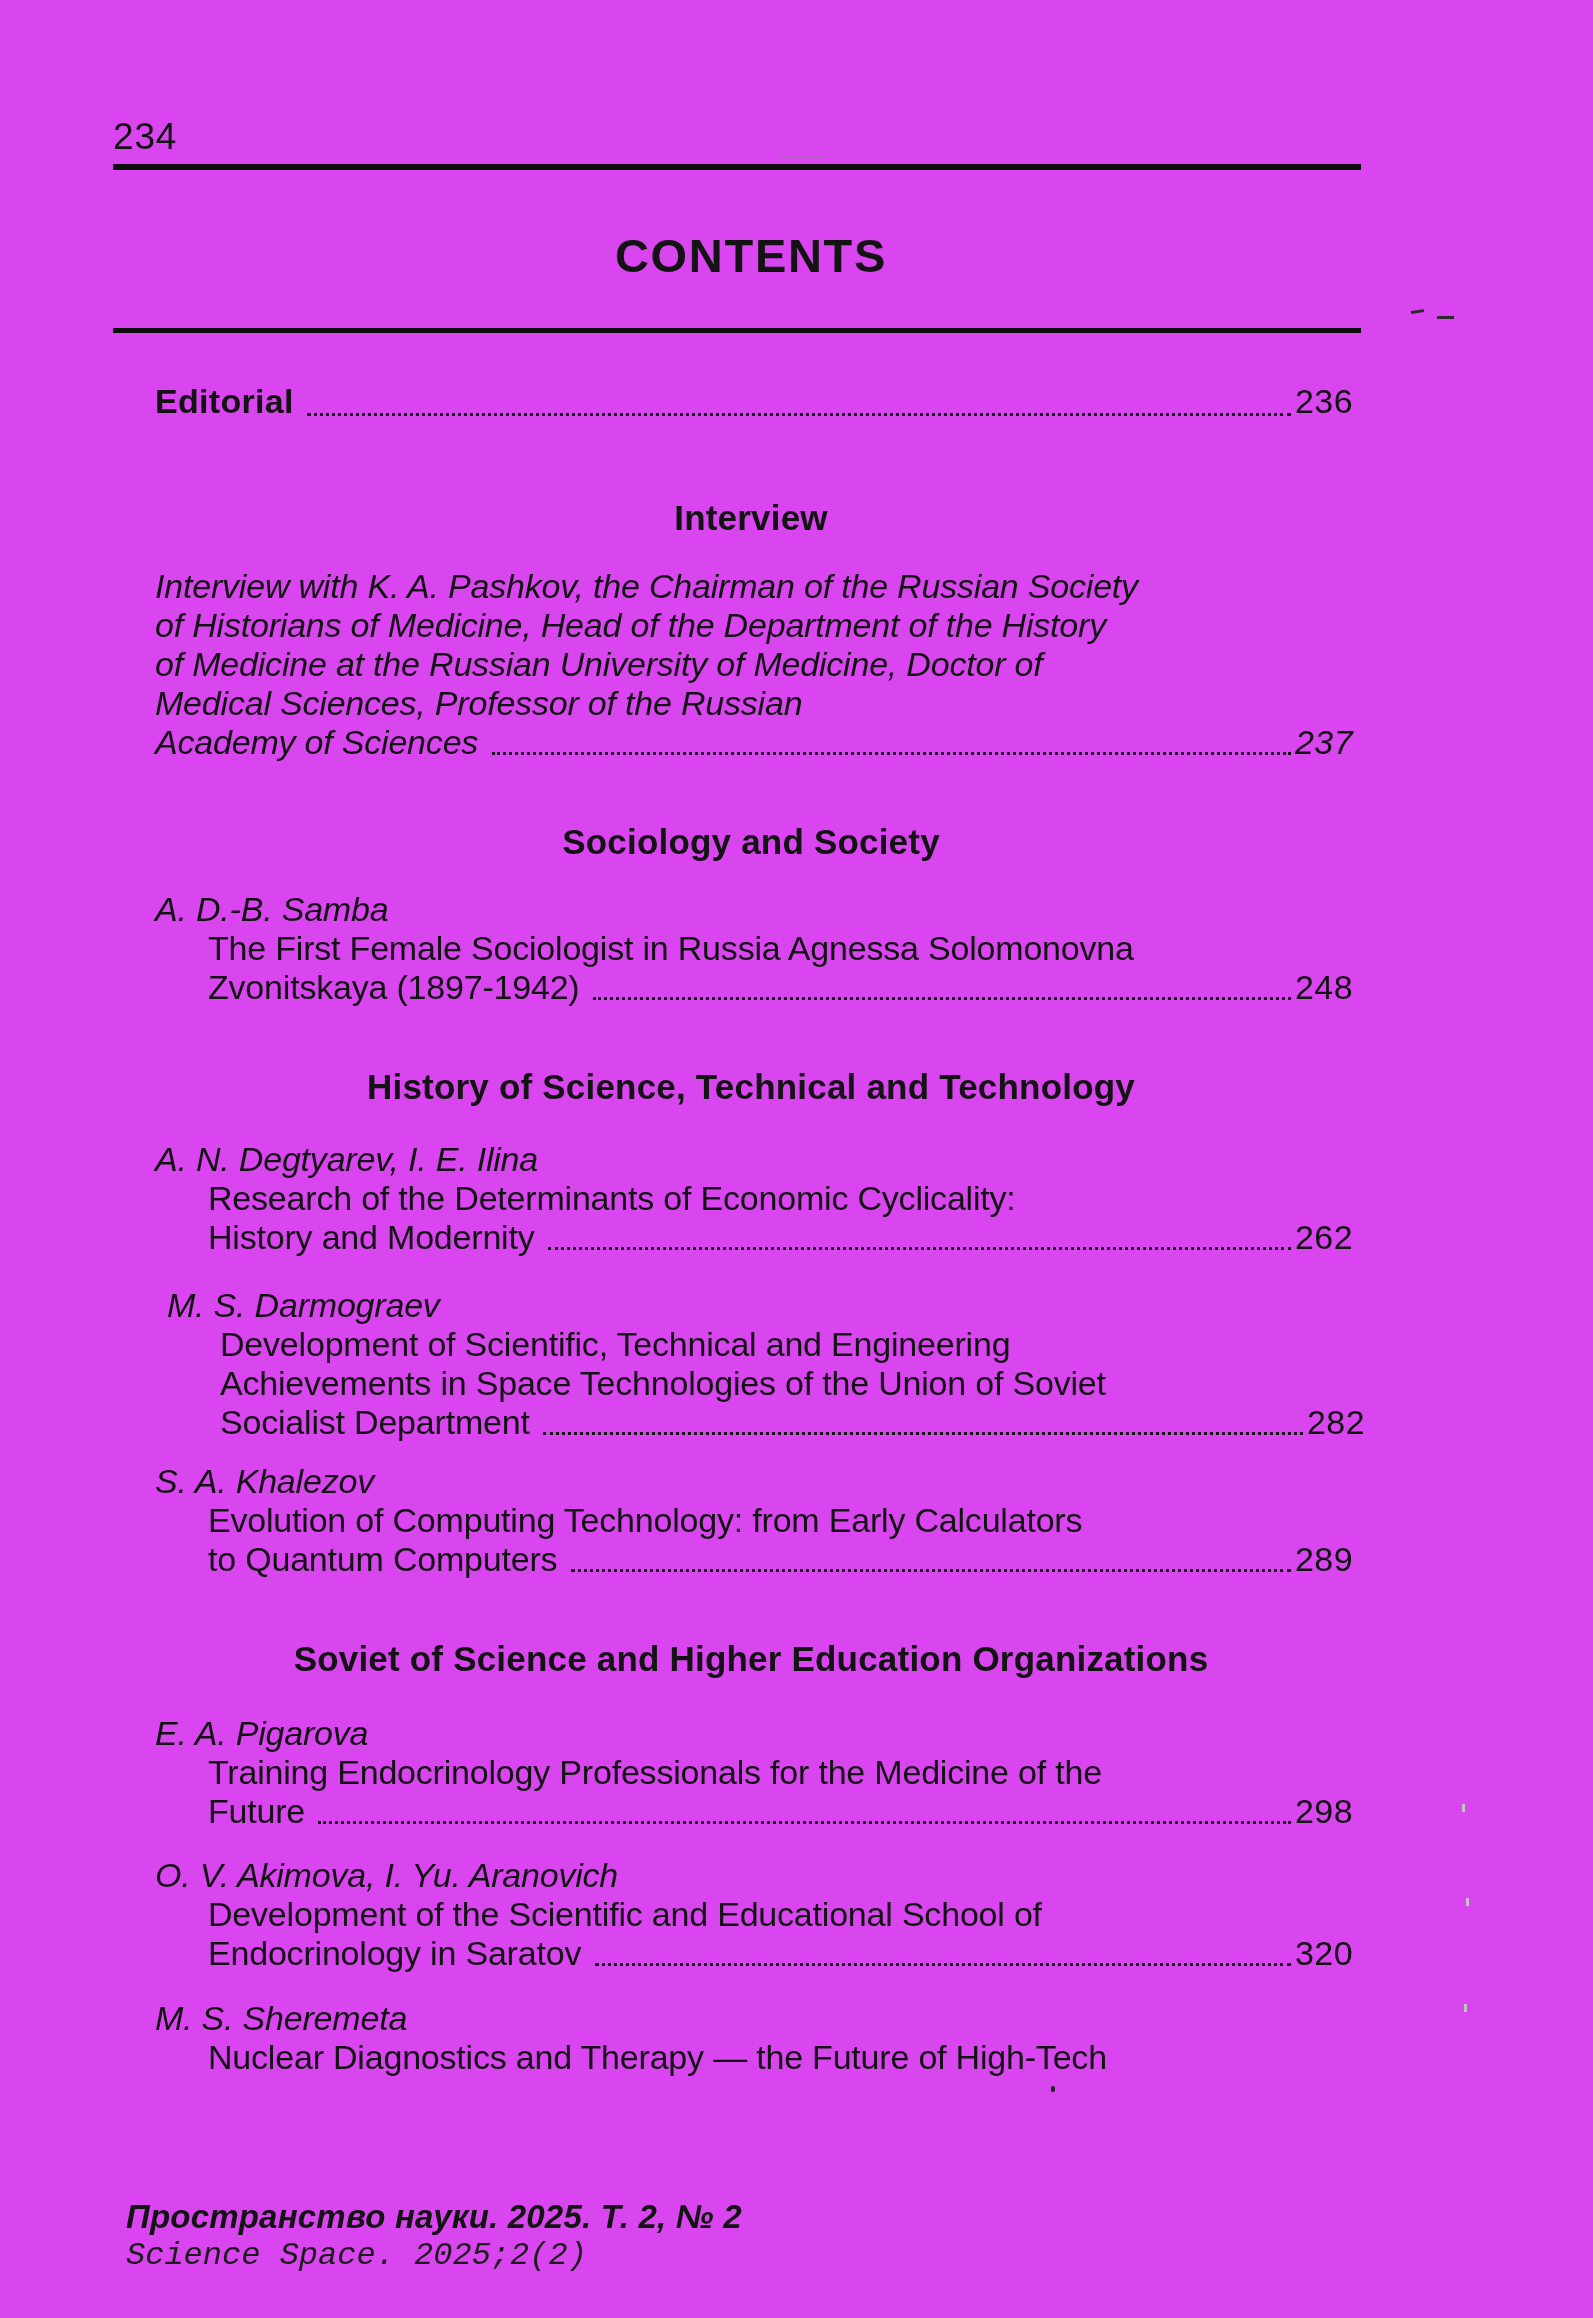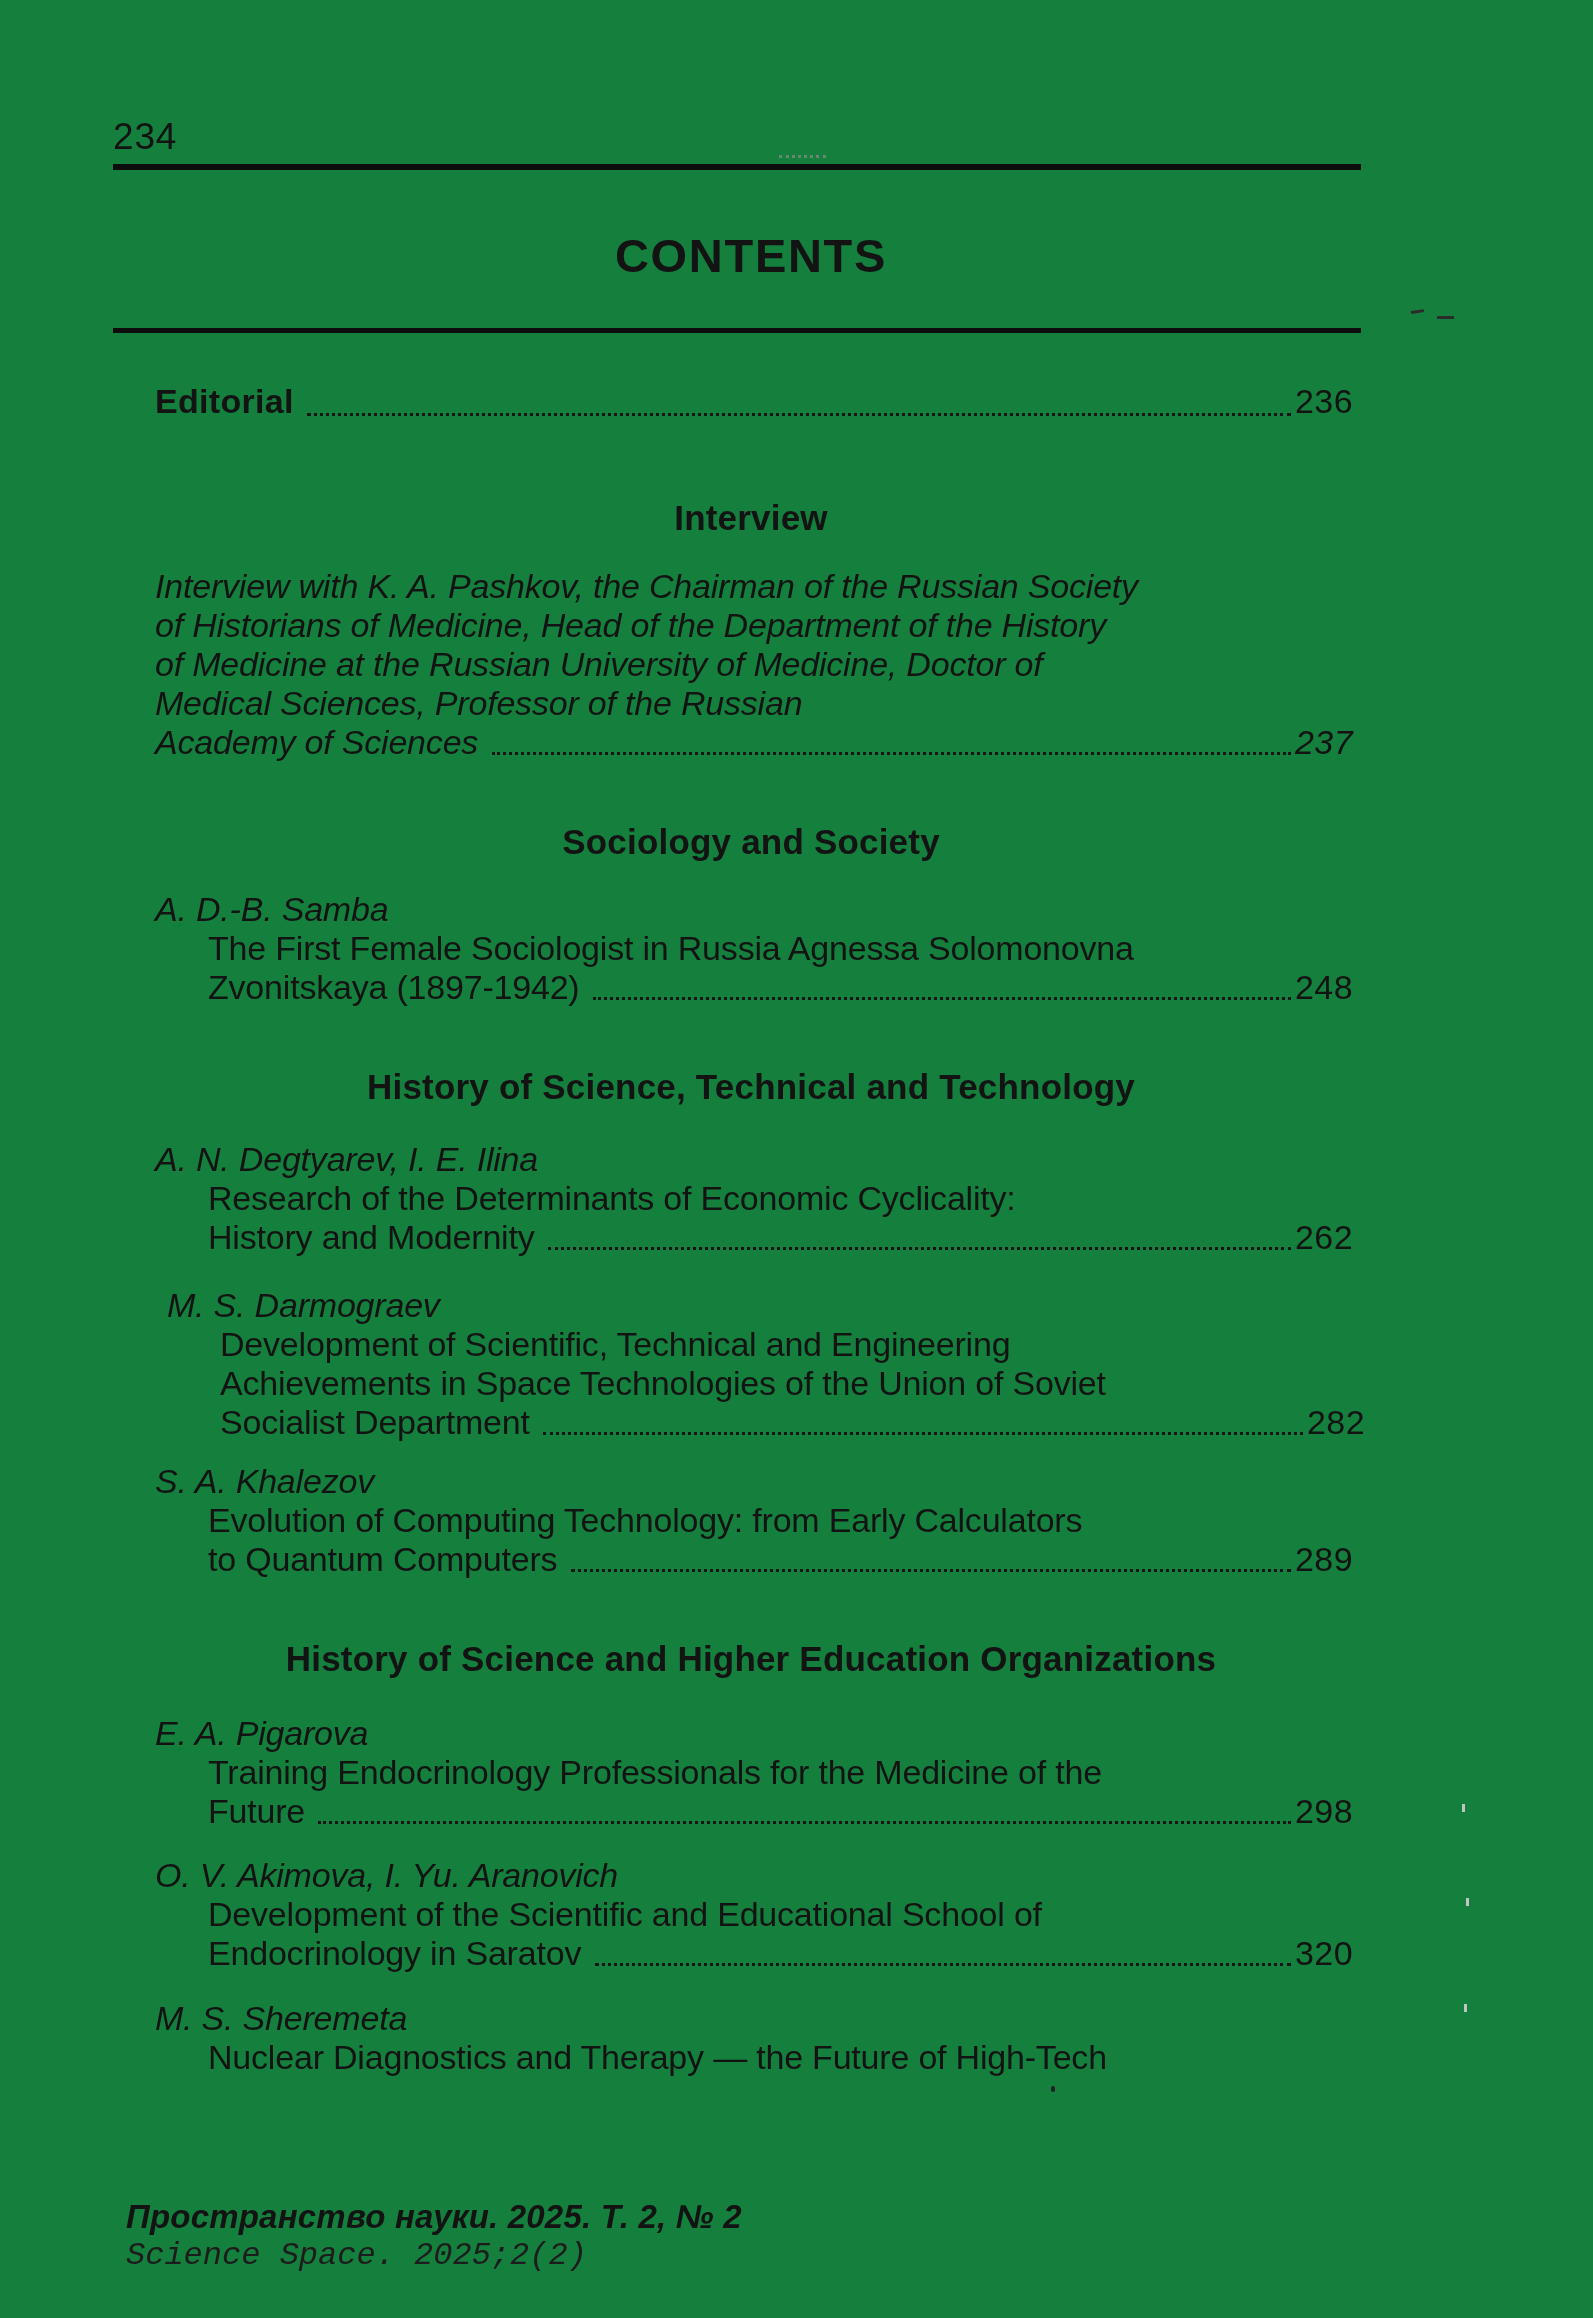--- a/index.html
+++ b/index.html
@@ -4,21 +4,21 @@
 <style>
   html, body {
     margin: 0; padding: 0;
     background: #ffffff;
     width: 1594px; height: 2319px;
     overflow: hidden;
   }
   .page {
     position: relative;
     width: 1594px; height: 2319px;
-    background: #15803d;
+    background: #d946ef;
     font-family: "Liberation Sans", sans-serif;
     color: #131313;
   }
   .abs { position: absolute; }
 
   .folio {
     top: 116px; left: 113px;
     font-size: 37px; font-weight: 500; letter-spacing: 0.8px;
   }
   .rule {
@@ -170,21 +170,21 @@
   <div class="abs entry e-khalezov">
     <div class="authors">S. A. Khalezov</div>
     <div class="indent">Evolution of Computing Technology: from Early Calculators</div>
     <div class="leader-row indent">
       <span class="lead-label">to Quantum Computers</span>
       <span class="leader"></span>
       <span class="pagenum">289</span>
     </div>
   </div>
 
-  <div class="abs heading h-histedu">History of Science and Higher Education Organizations</div>
+  <div class="abs heading h-histedu">Soviet of Science and Higher Education Organizations</div>
 
   <div class="abs entry e-pigarova">
     <div class="authors">E. A. Pigarova</div>
     <div class="indent">Training Endocrinology Professionals for the Medicine of the</div>
     <div class="leader-row indent">
       <span class="lead-label">Future</span>
       <span class="leader"></span>
       <span class="pagenum">298</span>
     </div>
   </div>

